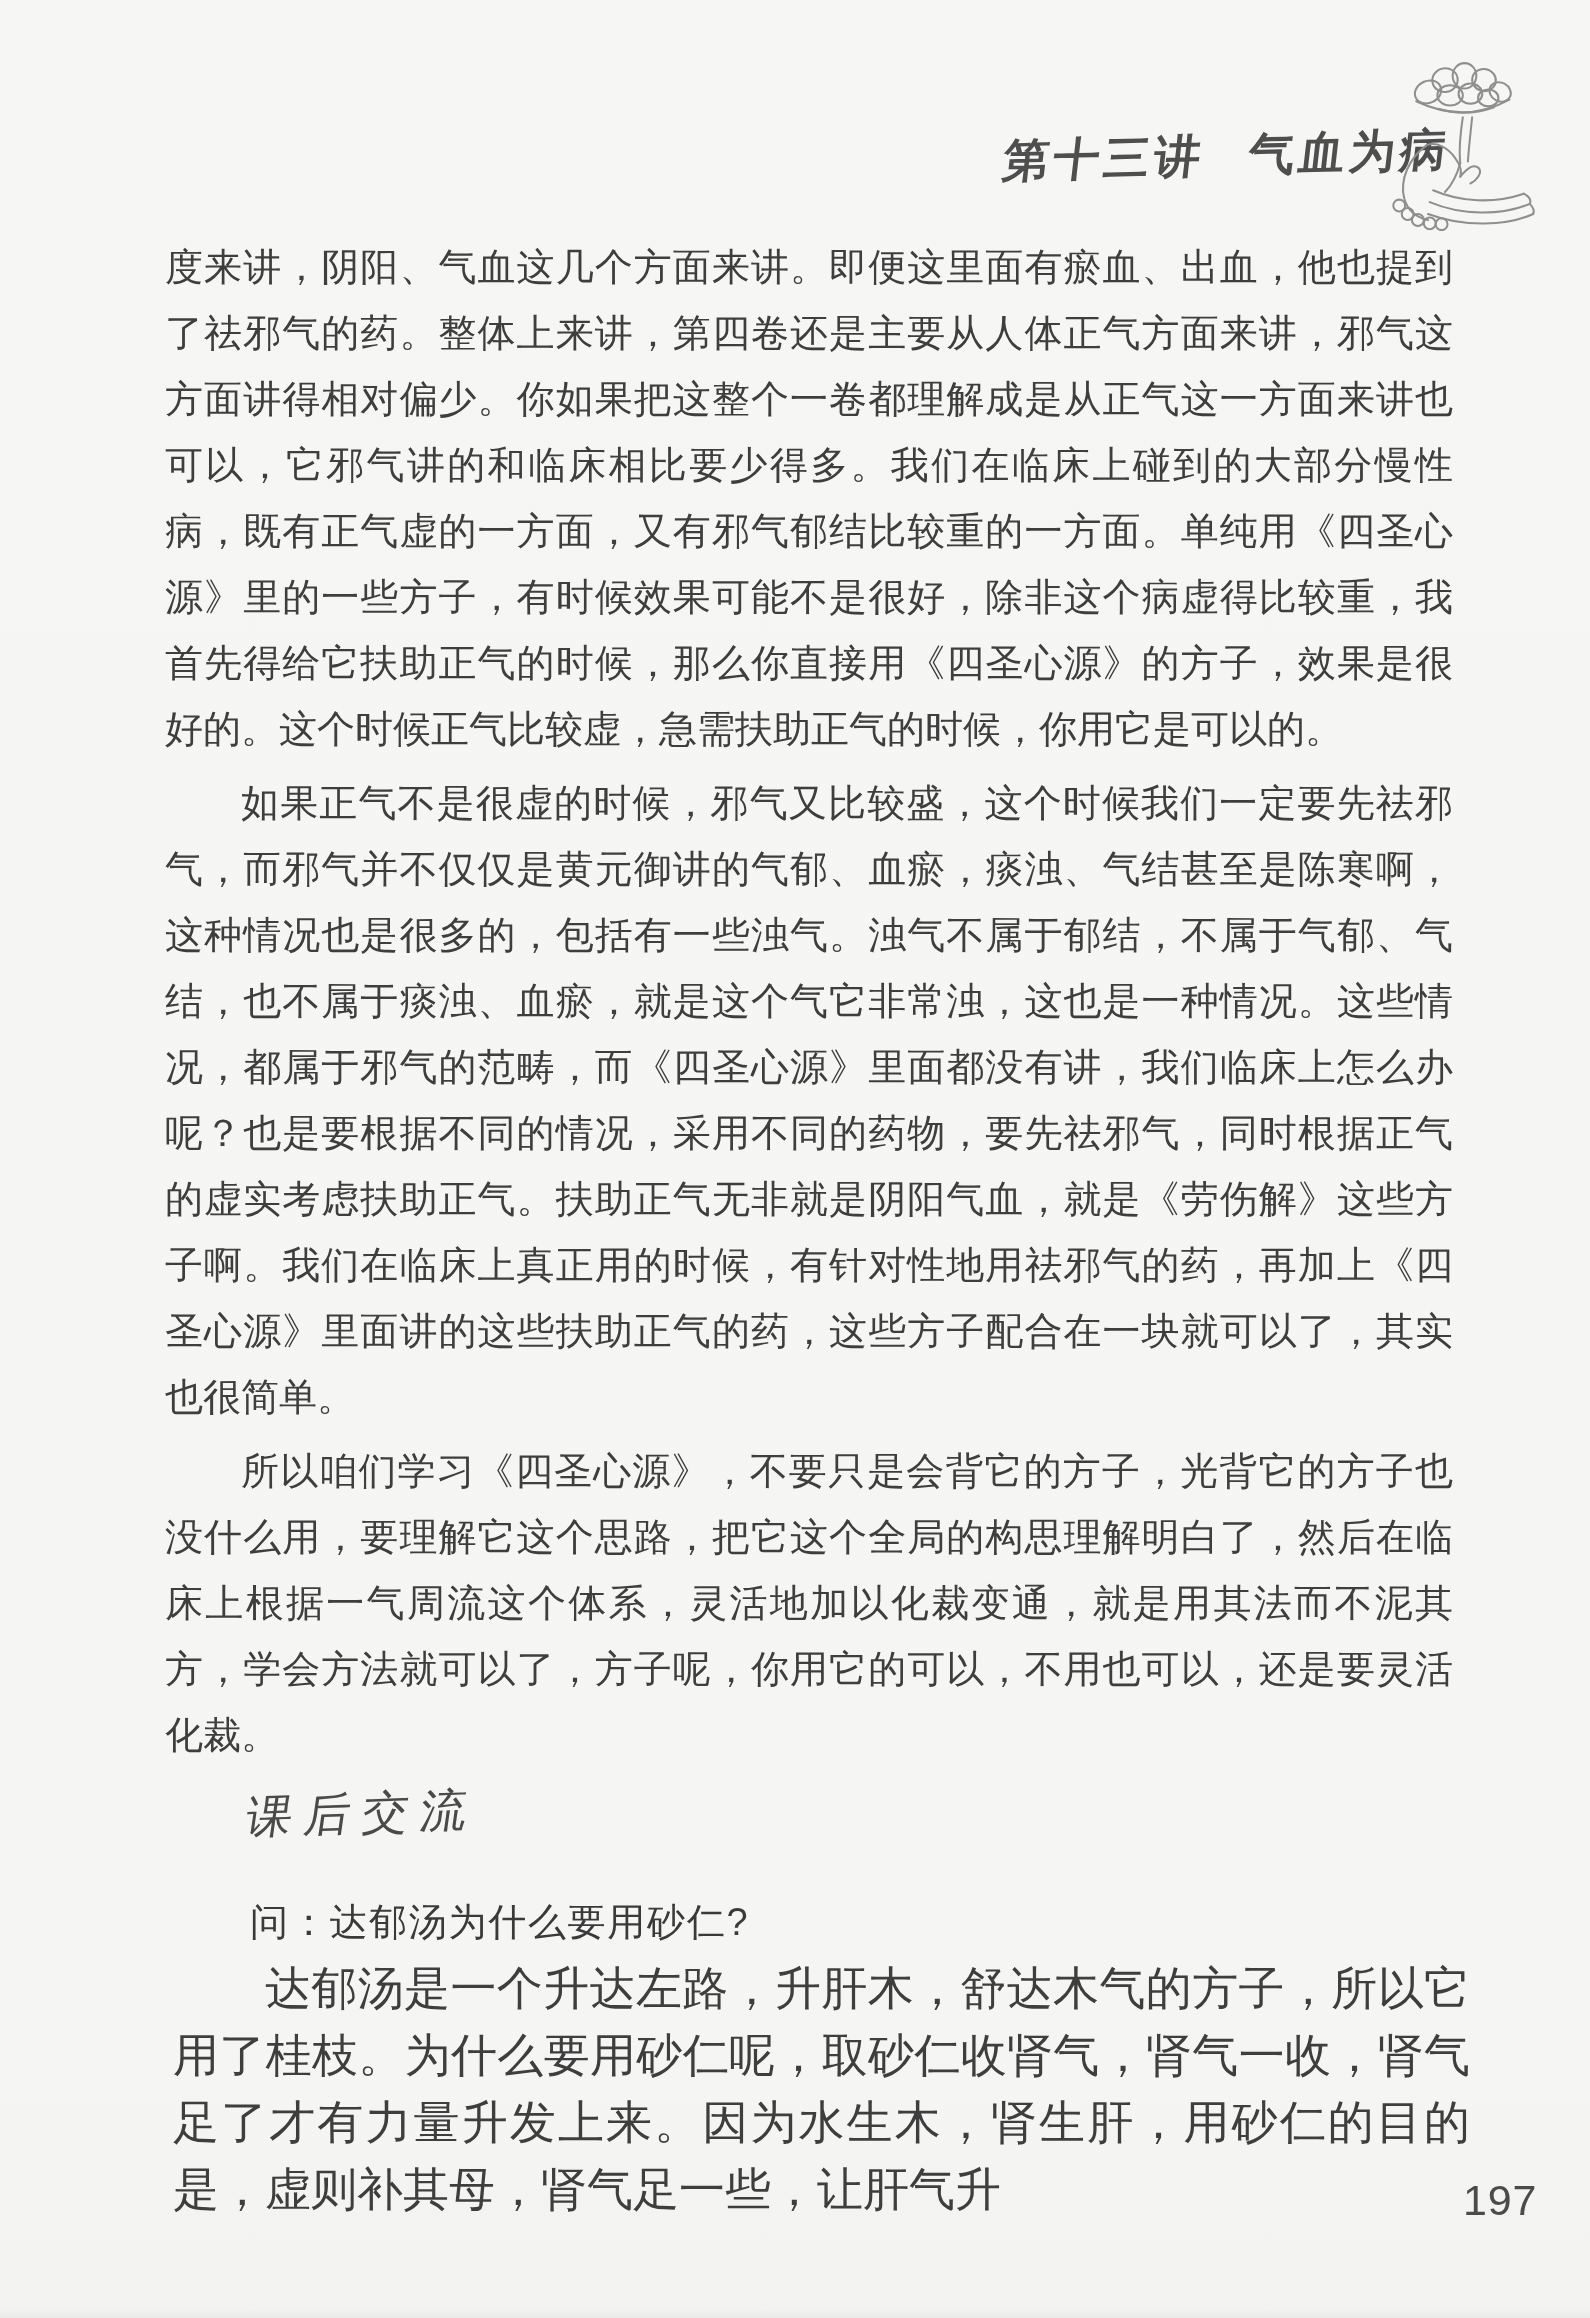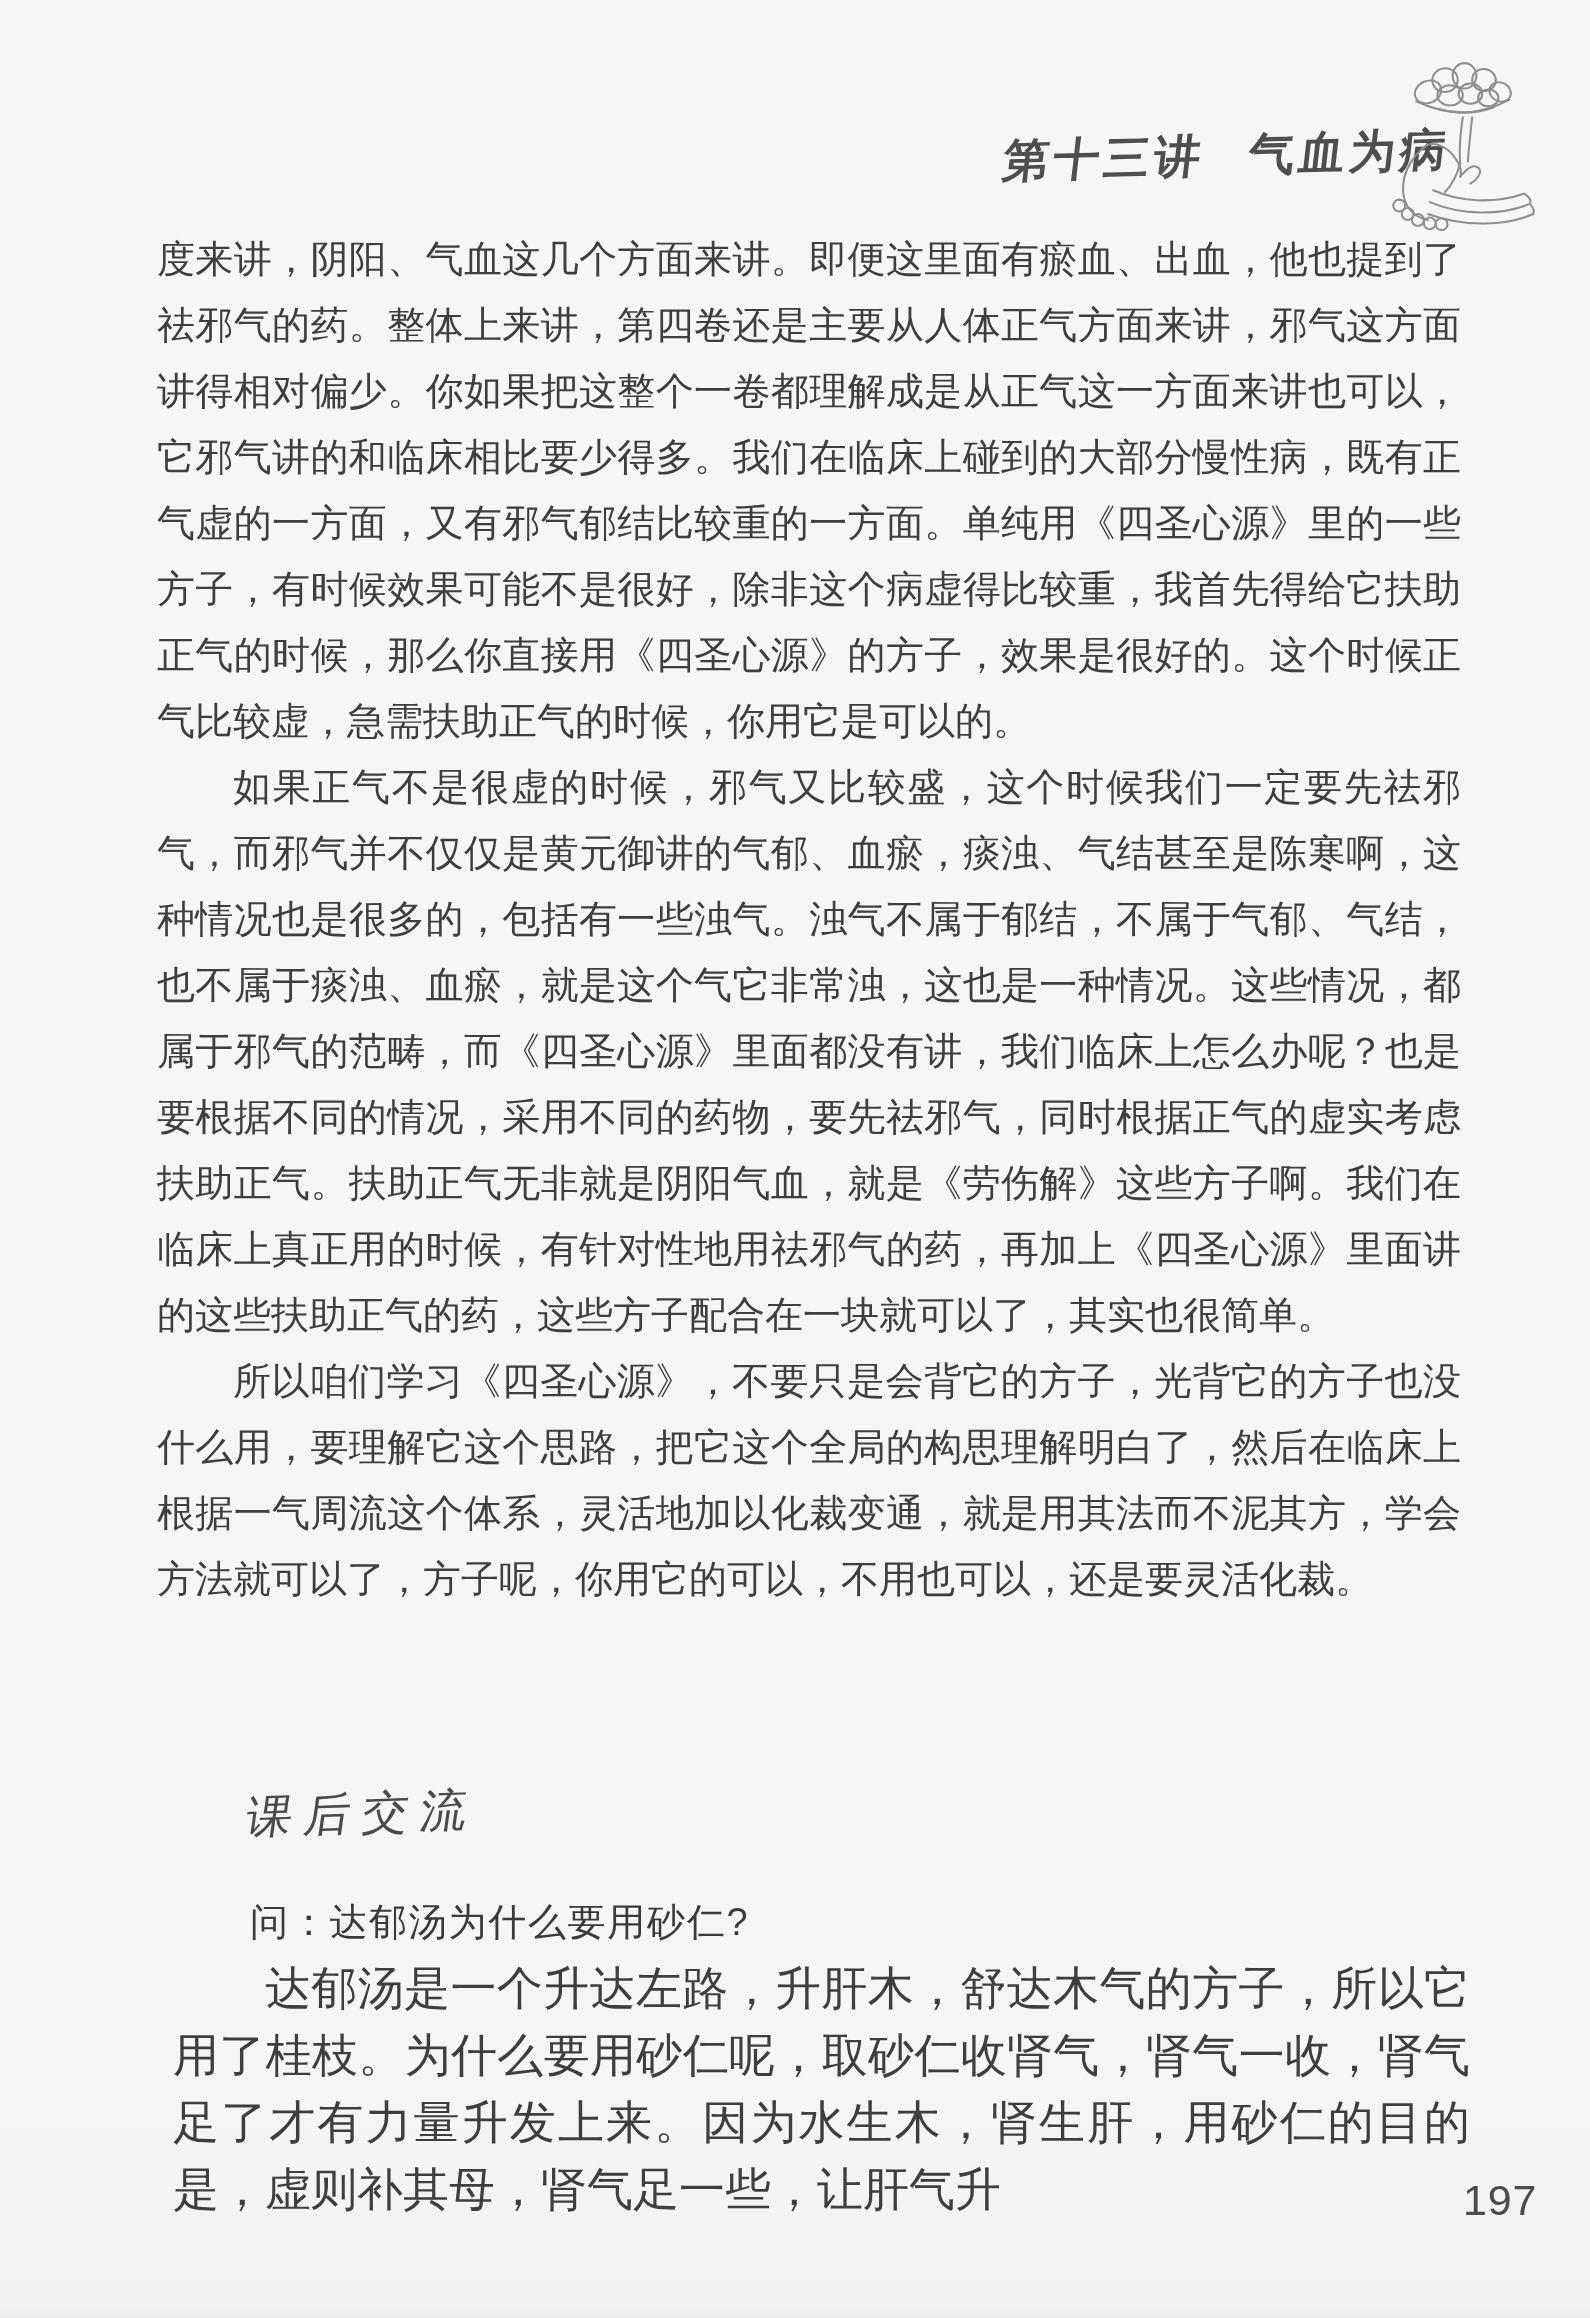--- a/index.html
+++ b/index.html
@@ -18,21 +18,21 @@
   }
   .chapter-title{margin-left:44px;}
   .illustration{position:absolute;left:1367px;top:47px;width:195px;height:184px;}
   .illustration svg{width:100%;height:100%;}
   
   .body-text{
     position:absolute;left:157px;top:226px;width:1304px;
     font-size:38px;line-height:66px;color:#3e3e3e;
     text-align:justify;text-justify:inter-ideograph;
   }
-  .body-text p{margin:0;}
+  .body-text p{margin:8px;}
   .body-text p.indent{text-indent:2em;}
   
   .qa-heading{
     position:absolute;left:247px;top:1783px;
     font-size:46px;color:#4a4a4a;letter-spacing:11.8px;
     transform:skewX(-10deg) rotate(-2deg);
     font-weight:400;white-space:nowrap;
   }
   .qa-question{
     position:absolute;left:250px;top:1897px;

